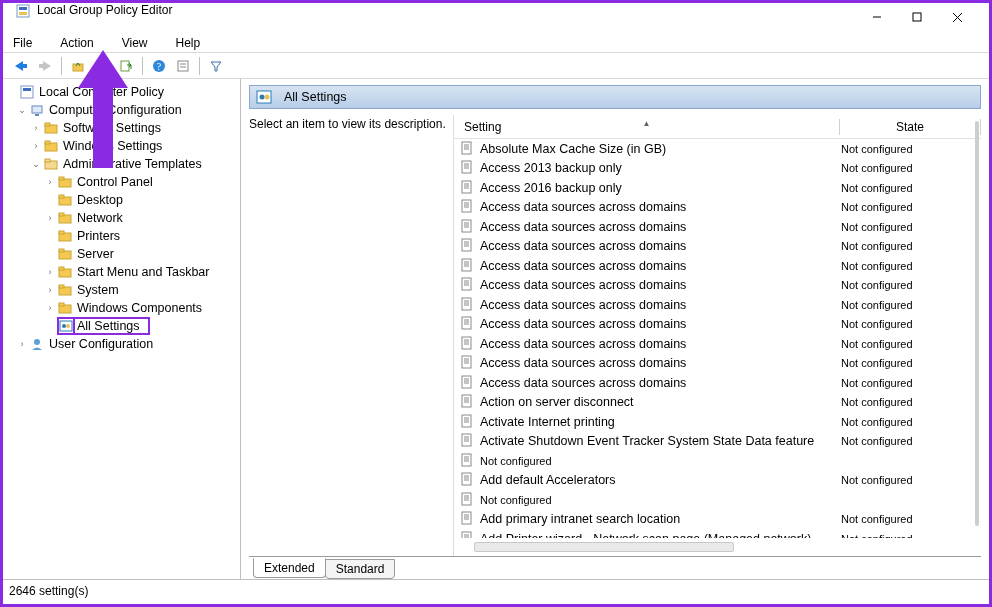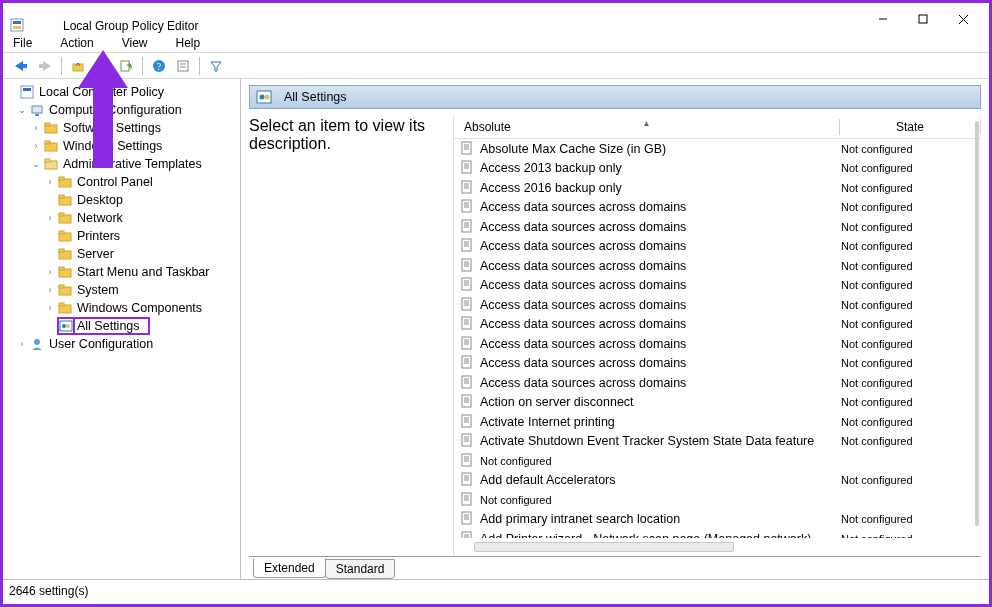--- a/index.html
+++ b/index.html
@@ -1,20 +1,20 @@
 <!DOCTYPE html>
 <html><head>
 <meta charset="utf-8">
 <style>
   * { box-sizing: border-box; }
   html,body { margin:0; padding:0; font-family: "Segoe UI", Tahoma, sans-serif; font-size:12px; color:#000; }
   body { width:992px; height:607px; border:3px solid #8a2be2; background:#fff; overflow:hidden; position:relative; }
 
   
-  .titlebar { height:30px; display:flex; align-items:flex-end; padding:0 6px;gap:32px; }
+  .titlebar { height:30px; display:flex; align-items:flex-start; padding:0 12px; }
   .titlebar .icon { width:16px; height:16px; margin-right:6px; display:flex; align-items:center; justify-content:center; }
   .titlebar .title { flex:1; font-size:12px; }
   .winbtns { display:flex; gap:0; }
   .winbtn { width:40px; height:28px; display:flex; align-items:center; justify-content:center; }
 
   
   .menubar { height:20px; display:flex; align-items:center; padding:0 6px; border-bottom:1px solid #d9d9d9; gap:12px; }
   .menuitem { padding:2px 8px; }
   .menuitem:first-child { padding-left:4px; }
 
@@ -37,21 +37,21 @@
   .tree-row.selected .tree-label { background:#fff; border:2px solid #8a2be2; padding:0 8px 0 2px; }
   .tree-row.selected .ticon { border:2px solid #8a2be2; border-right:none; margin-right:0; height:18px; }
 
   
   .content-title { height:24px; background:linear-gradient(#d7e4f2,#b7cde8); border:1px solid #8ba6c6; margin:6px 8px 2px 8px; display:flex; align-items:center; padding:0 6px; gap:8px; }
   .content-title span { font-weight:400; font-size:12.5px; }
 
   
   .content-body { display:flex; margin:4px 8px 0 8px; flex:1; gap:0; min-height:0; position:relative; }
   .desc-col { width:204px; border-right:none; padding-top:2px; }
-  .desc-col .desc { font-size:16px; }
+  .desc-col .desc { font-size:12px; }
   .list-col { flex:1; display:flex; flex-direction:column; min-height:0; border-left:1px solid #ddd; position:relative; }
 
   .list-header { display:flex; height:24px; align-items:center; border-bottom:1px solid #e0e0e0; }
   .col-setting { flex:1; padding-left:10px; position:relative; }
   .col-state   { width:140px; text-align:center; }
   .sort-caret { position:absolute; left:50%; top:-1px; transform:translateX(-50%); color:#606060; font-size:8px; }
   .col-sep { width:1px; height:16px; background:#d0d0d0; }
 
   .list-rows { flex:1; overflow:hidden; }
   .list-row { display:flex; align-items:center; height:19.5px; padding-left:6px; }
@@ -356,21 +356,21 @@
 
     <div class="content-body">
       <div class="desc-col">
         <div class="desc">Select an item to view its description.</div>
       </div>
       <div class="list-col">
         <div class="vscroll-hint"></div>
         <div class="list-header">
           <div class="col-setting">
             <span class="sort-caret">▲</span>
-            <span>Absolute</span>
+            <span>Setting</span>
           </div>
           <div class="col-sep"></div>
           <div class="col-state">
             <span>State</span>
           </div>
           <div class="col-sep"></div>
         </div>
         <div class="list-rows" id="list-rows">
             <div class="list-row">
               <span class="ricon"><svg width="14" height="14">

